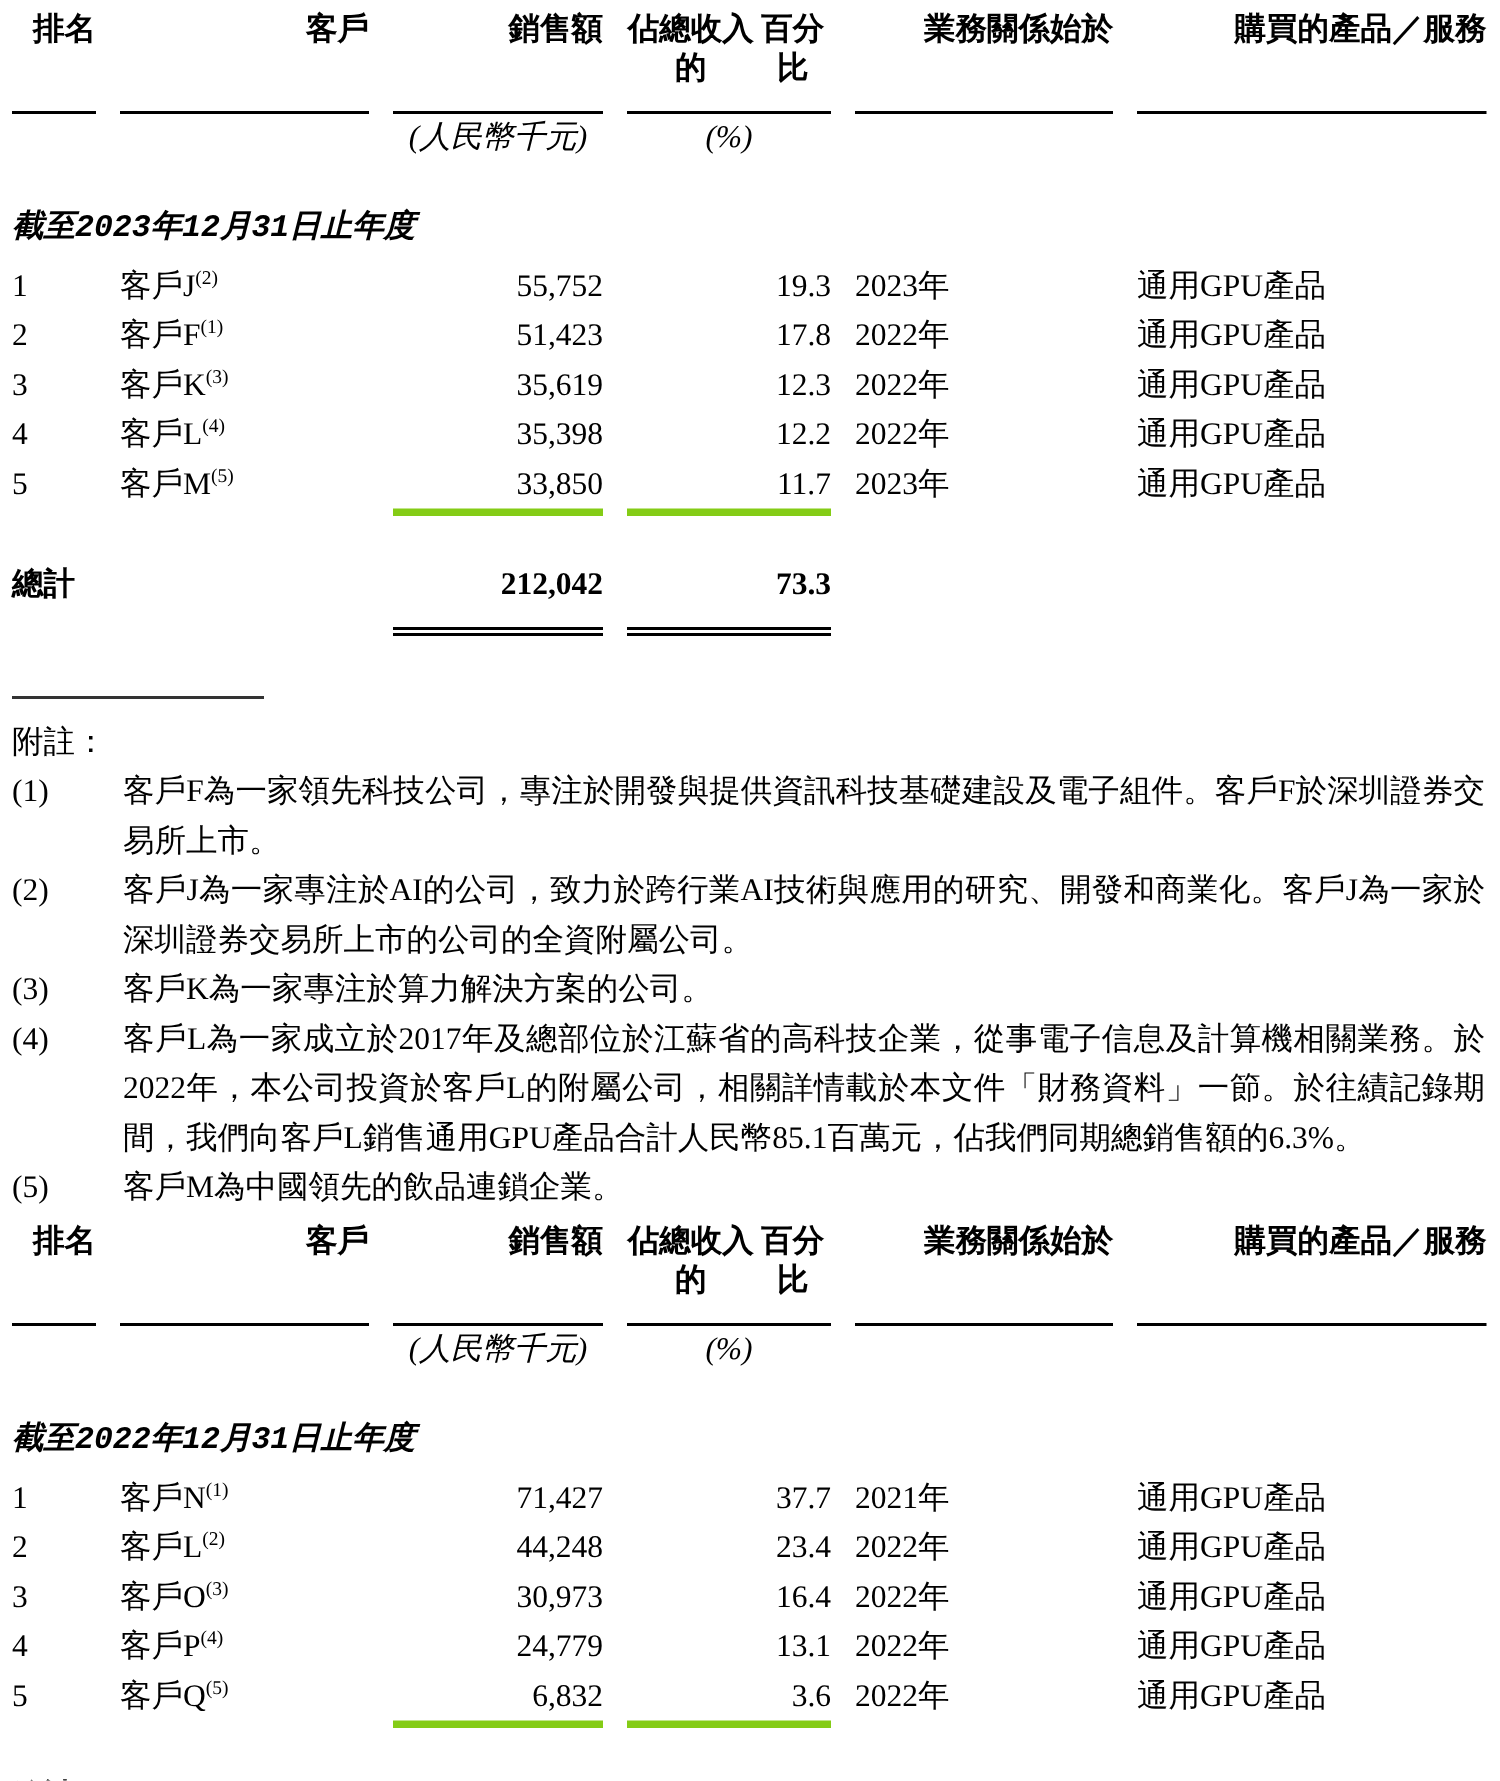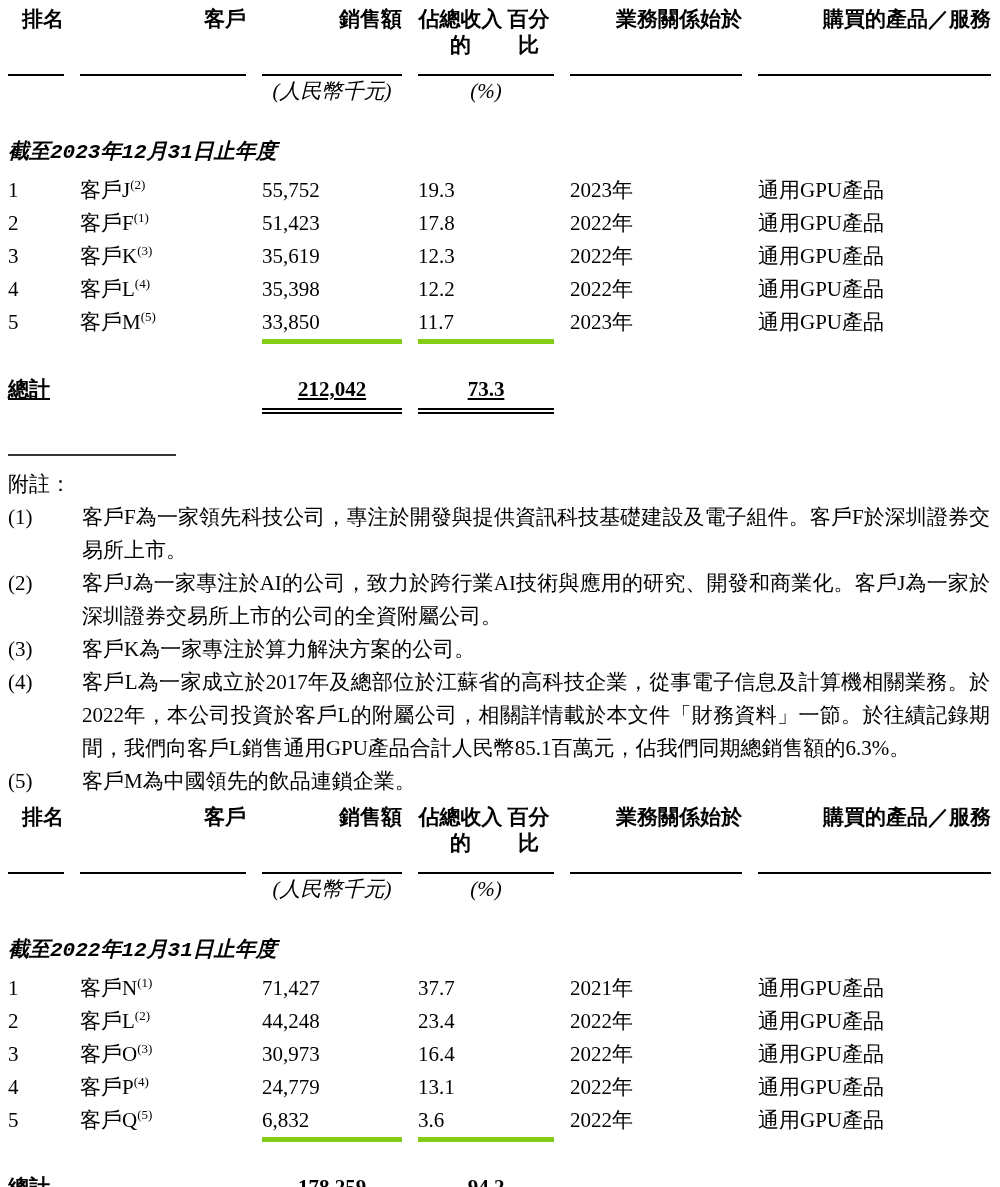--- a/index.html
+++ b/index.html
@@ -37,30 +37,30 @@
   .caption {
     font-weight: bold; font-style: italic;
     line-height: 26px;
     margin: 34px 0 0 0;
     font-family: Liberation Mono, monospace;
   }
 
   
   .rows { margin-top: 8px; }
   .row .c { line-height: 33px; white-space: nowrap; }
-  .c.num { }
+  .c.num { text-align: right; }
   .c.cust sup { font-size: 13px; line-height: 0; }
   .c.rule { border-bottom: 5px solid #84cc16; }
 
   
   .total-row { margin-top: 32px; font-weight: bold; }
-  .total-row .c { line-height: 26px; text-decoration: underline; }
+  .total-row .c { line-height: 26px; }
   .total-amt {
-    text-align: center;
-    padding-bottom: 6px;
+    text-align: right;
+    padding-bottom: 16px;
     border-bottom: 2.5px solid #000;
     position: relative;
   }
   .total-amt::after {
     content: "";
     position: absolute; left: 0; right: 0; bottom: -6px;
     border-bottom: 2.5px solid #000;
   }
 
   

